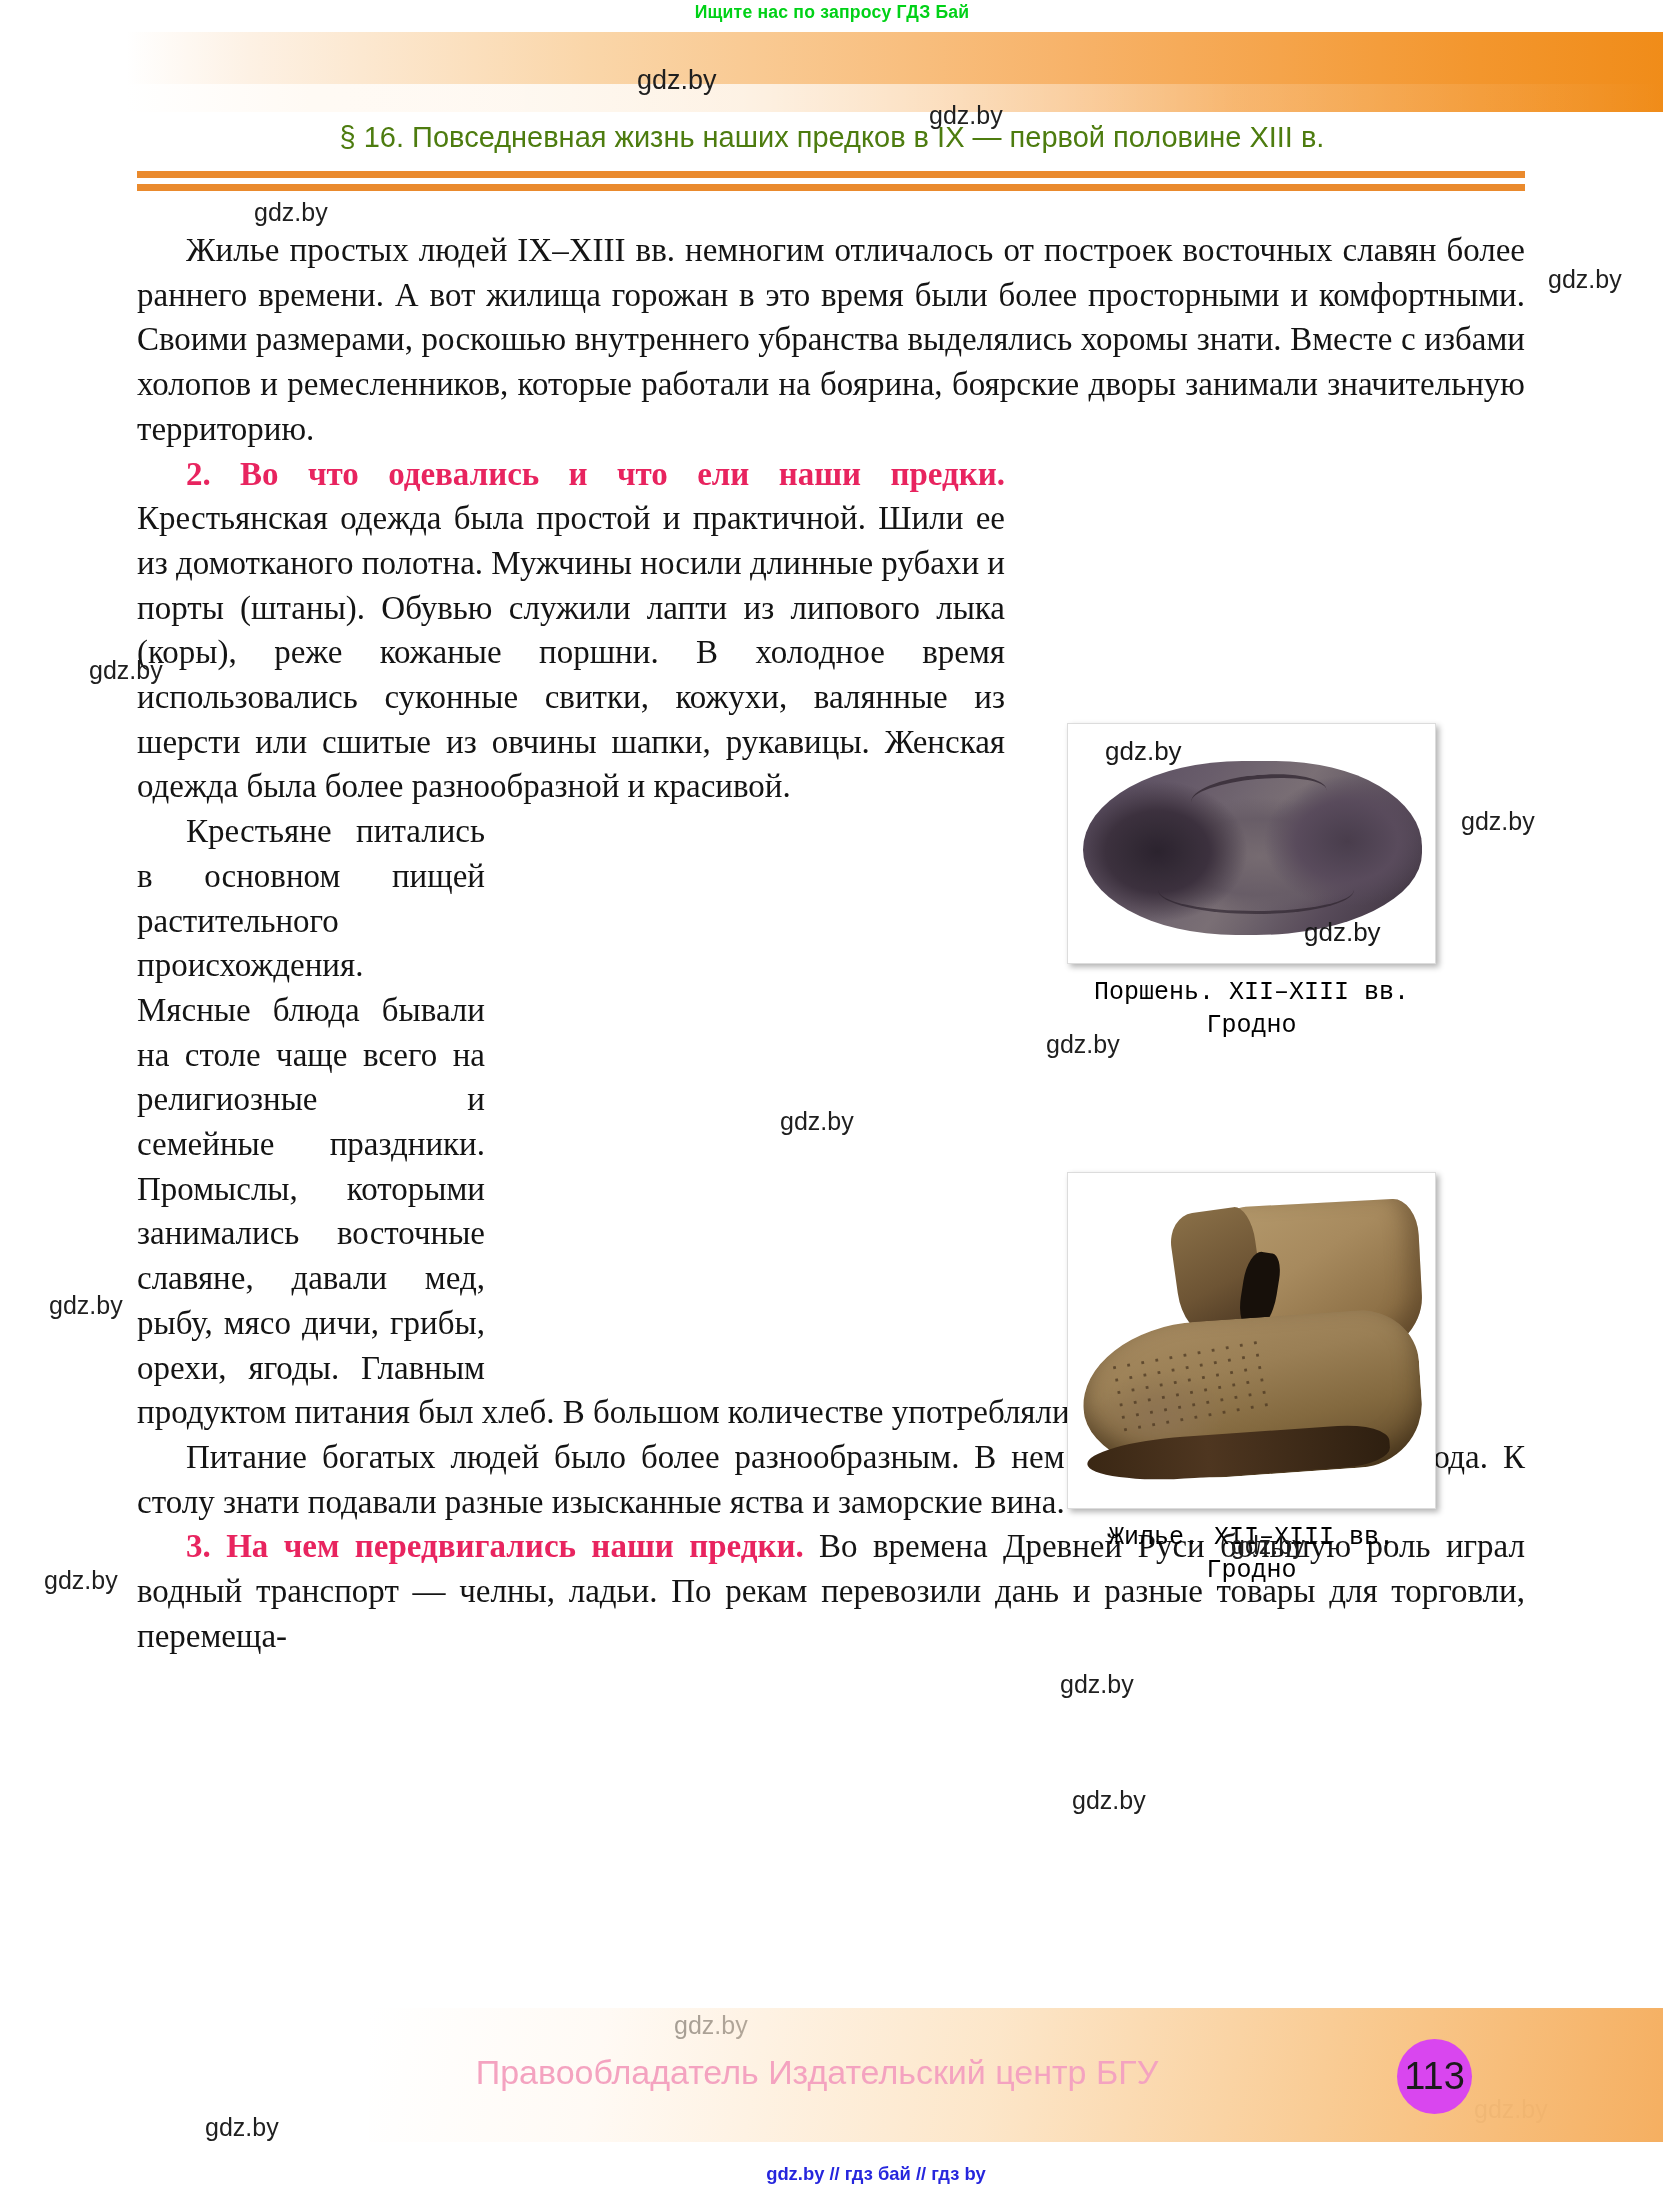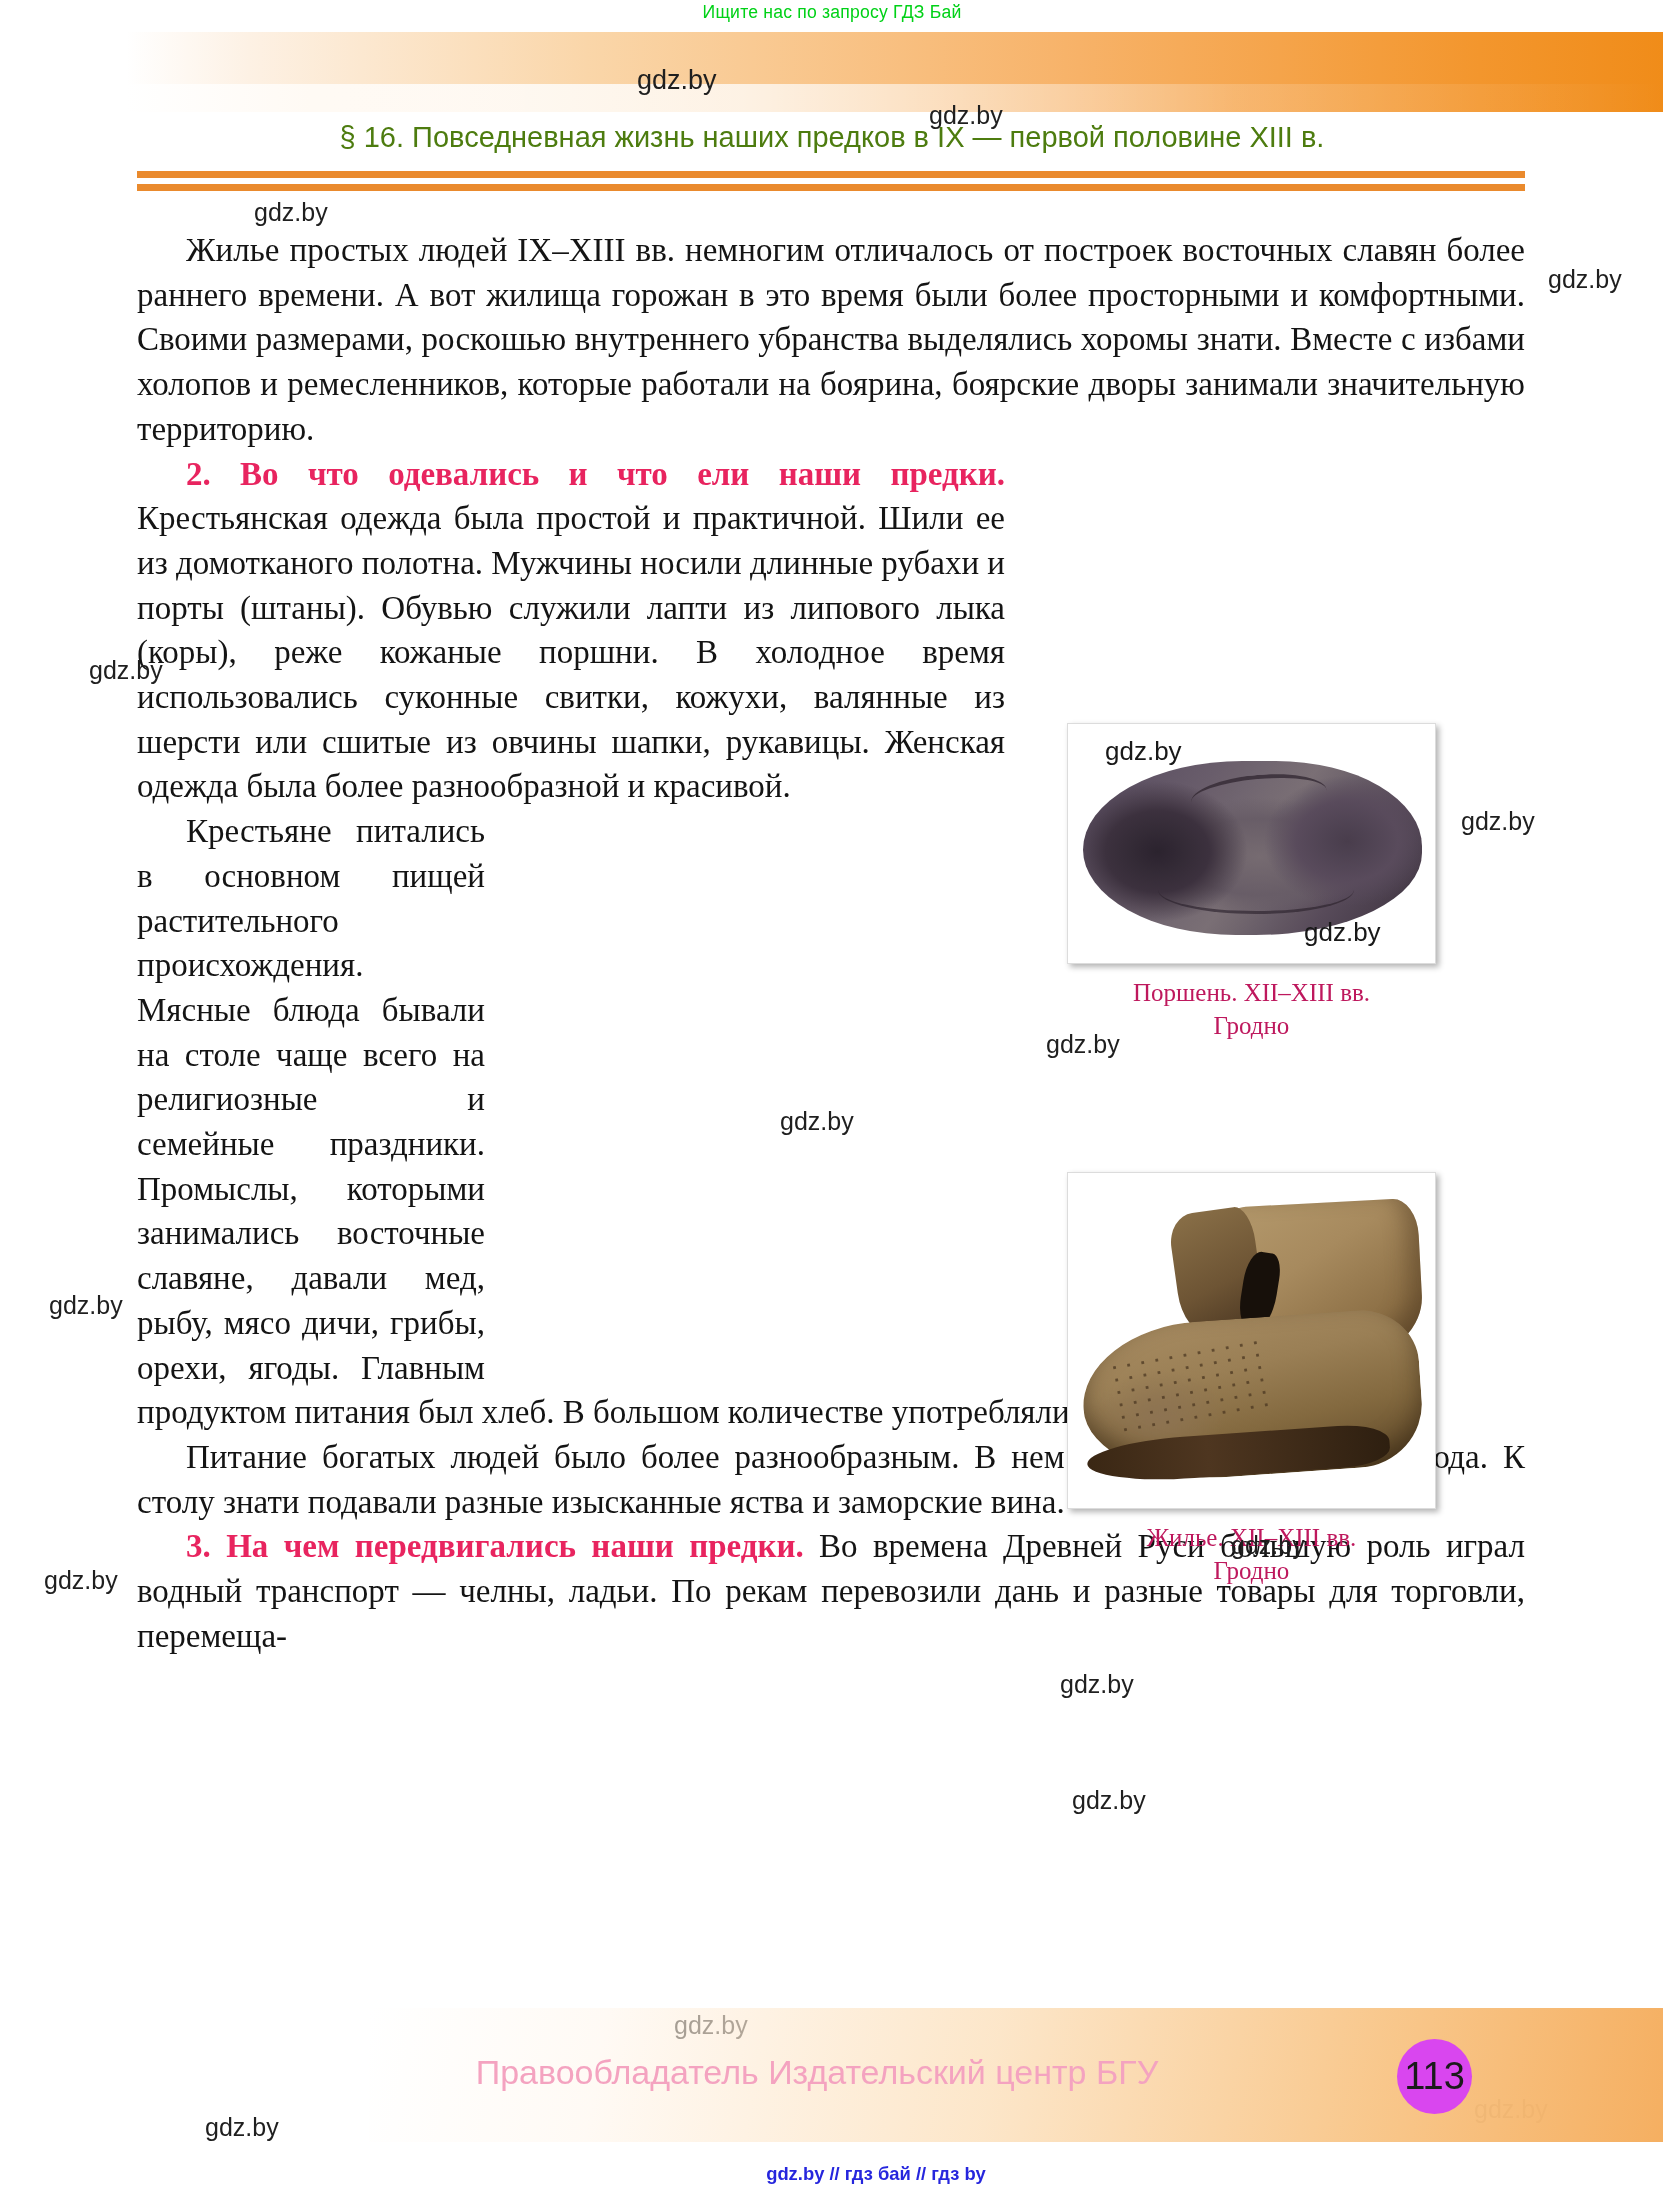--- a/index.html
+++ b/index.html
@@ -17,21 +17,21 @@
 
   
   #top-promo {
     position: absolute;
     top: 1.7px;
     left: 0;
     width: 1664px;
     text-align: center;
     font-family: "Liberation Sans", sans-serif;
     font-size: 17.6px;
-    font-weight: normal;
+    font-weight: bold;
     color: #00d117;
     letter-spacing: 0.2px;
   }
 
   
   #header-band {
     position: absolute;
     top: 32px;
     left: 126px;
     width: 1538px;
@@ -132,24 +132,24 @@
     position: absolute;
   }
   .photo-frame {
     background: #ffffff;
     border: 0.8px solid #dcdcdc;
     box-shadow: 2.5px 3.4px 5.9px rgba(0,0,0,0.30);
     position: relative;
     overflow: hidden;
   }
   .caption {
-    font-family: Liberation Serif, serif;
+    font-family: Liberation Mono, monospace;
     font-size: 25px;
     line-height: 1.33;
-    color: #be185d;
+    color: #000000;
     text-align: center;
     margin-top: 11.7px;
   }
 
   
   #figure-porshen { top: 723px; left: 1067px; width: 369px; }
   #photo-porshen { width: 367px; height: 239px; }
   #photo-porshen .shoe {
     position: absolute;
     left: 15px; top: 37px;

